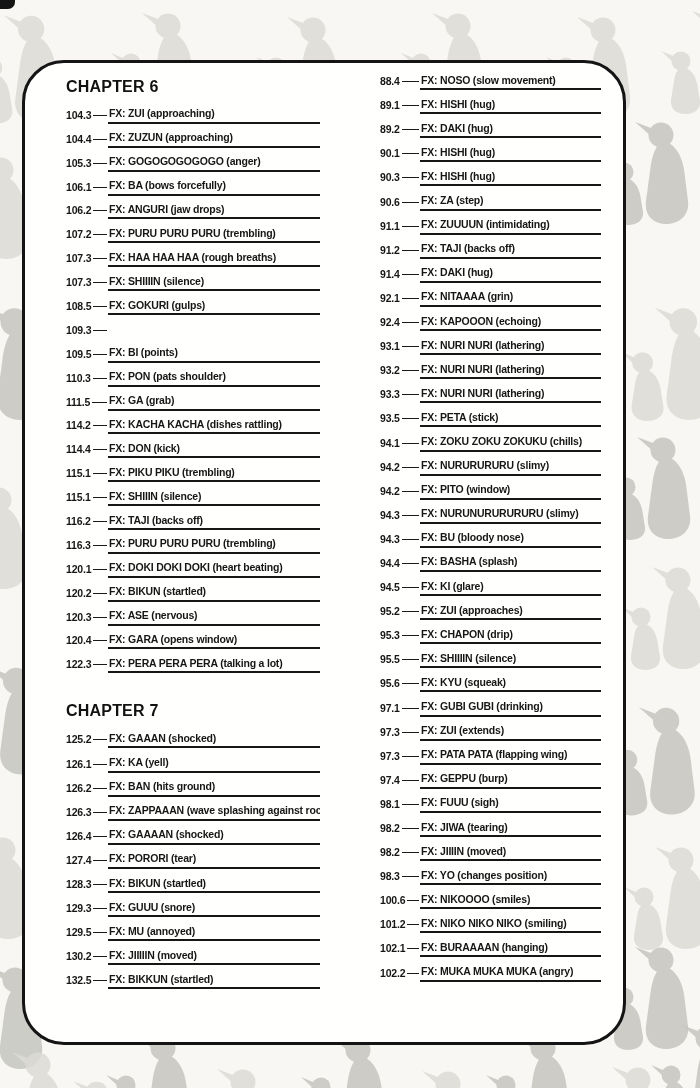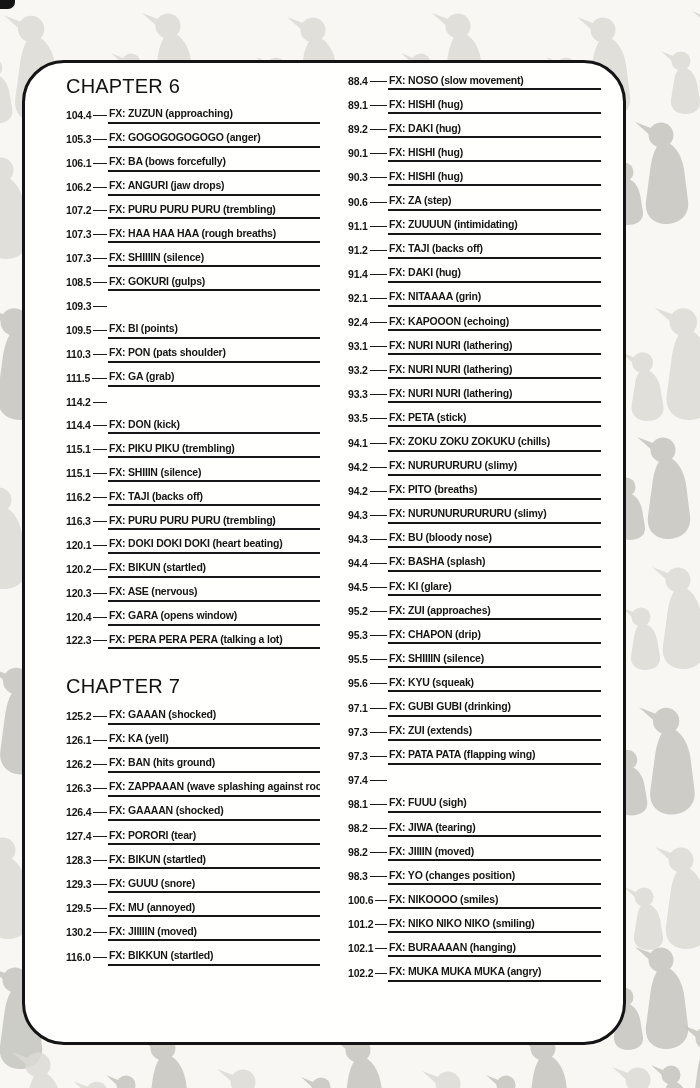--- a/index.html
+++ b/index.html
@@ -15,28 +15,28 @@
   }
   .panel{
     position:absolute;left:22px;top:60px;width:604px;height:985px;
     background:#fffffe;border:3px solid #141414;border-radius:42px;
     box-sizing:border-box;
   }
   .col{position:absolute;}
   .col-left{left:41px;top:16px;width:254px;}
   .col-right{left:323px;top:3px;width:253px;}
   .chapter-title{
-    font-size:20px;font-weight:normal;color:#121212;letter-spacing:0.2px;
+    font-size:16px;font-weight:bold;color:#121212;letter-spacing:0.2px;
     margin:0 0 6px 0;line-height:15px;
   }
   .chapter-block.second{margin-top:30px;}
   .row{display:flex;align-items:flex-end;height:23.9px;}
   .col-right .row, .chapter-block.second .row{height:24.1px;}
   .numwrap{flex:0 0 42px;width:42px;display:flex;align-items:flex-end;}
-  .col-right .numwrap{flex:0 0 40px;width:40px;}
+  .col-right .numwrap{flex:0 0 40px;width:40px;margin-left:32px;}
   .num{
     font-size:10.5px;font-weight:bold;color:#161616;letter-spacing:-0.2px;
     white-space:nowrap;padding-bottom:3px;line-height:11px;
   }
   .leader{flex:1;border-bottom:1.8px solid #1a1a1a;margin:0 1px 8px 2px;min-width:8px;}
   .fx{
     flex:1;border-bottom:2px solid #161616;
     font-size:10.5px;font-weight:bold;color:#161616;letter-spacing:-0.2px;
     white-space:nowrap;overflow:hidden;padding:0 0 2.5px 1px;line-height:11px;
   }
@@ -90,20 +90,27 @@
 </svg>
 
 <div class="corner-artifact"></div>
 
 <div class="panel">
   <div class="col col-left" id="col-left">
       <div class="chapter-block">
         <div class="chapter-title">CHAPTER 6</div>
         <div class="row">
           <span class="numwrap">
+            <span class="num">104.3</span>
+            <span class="leader"></span>
+          </span>
+          <span class="fx">FX: ZUI (approaching)</span>
+        </div>
+        <div class="row">
+          <span class="numwrap">
             <span class="num">104.4</span>
             <span class="leader"></span>
           </span>
           <span class="fx">FX: ZUZUN (approaching)</span>
         </div>
         <div class="row">
           <span class="numwrap">
             <span class="num">105.3</span>
             <span class="leader"></span>
           </span>
@@ -176,20 +183,21 @@
             <span class="num">111.5</span>
             <span class="leader"></span>
           </span>
           <span class="fx">FX: GA (grab)</span>
         </div>
         <div class="row">
           <span class="numwrap">
             <span class="num">114.2</span>
             <span class="leader"></span>
           </span>
+          <span class="fx">FX: KACHA KACHA (dishes rattling)</span>
         </div>
         <div class="row">
           <span class="numwrap">
             <span class="num">114.4</span>
             <span class="leader"></span>
           </span>
           <span class="fx">FX: DON (kick)</span>
         </div>
         <div class="row">
           <span class="numwrap">
@@ -322,21 +330,21 @@
         </div>
         <div class="row">
           <span class="numwrap">
             <span class="num">130.2</span>
             <span class="leader"></span>
           </span>
           <span class="fx">FX: JIIIIIN (moved)</span>
         </div>
         <div class="row">
           <span class="numwrap">
-            <span class="num">116.0</span>
+            <span class="num">132.5</span>
             <span class="leader"></span>
           </span>
           <span class="fx">FX: BIKKUN (startled)</span>
         </div>
       </div>
     </div>
   <div class="col col-right" id="col-right">
       <div class="row">
         <span class="numwrap">
           <span class="num">88.4</span>
@@ -454,21 +462,21 @@
           <span class="num">94.2</span>
           <span class="leader"></span>
         </span>
         <span class="fx">FX: NURURURURU (slimy)</span>
       </div>
       <div class="row">
         <span class="numwrap">
           <span class="num">94.2</span>
           <span class="leader"></span>
         </span>
-        <span class="fx">FX: PITO (breaths)</span>
+        <span class="fx">FX: PITO (window)</span>
       </div>
       <div class="row">
         <span class="numwrap">
           <span class="num">94.3</span>
           <span class="leader"></span>
         </span>
         <span class="fx">FX: NURUNURURURURU (slimy)</span>
       </div>
       <div class="row">
         <span class="numwrap">
@@ -538,20 +546,21 @@
           <span class="num">97.3</span>
           <span class="leader"></span>
         </span>
         <span class="fx">FX: PATA PATA (flapping wing)</span>
       </div>
       <div class="row">
         <span class="numwrap">
           <span class="num">97.4</span>
           <span class="leader"></span>
         </span>
+        <span class="fx">FX: GEPPU (burp)</span>
       </div>
       <div class="row">
         <span class="numwrap">
           <span class="num">98.1</span>
           <span class="leader"></span>
         </span>
         <span class="fx">FX: FUUU (sigh)</span>
       </div>
       <div class="row">
         <span class="numwrap">

